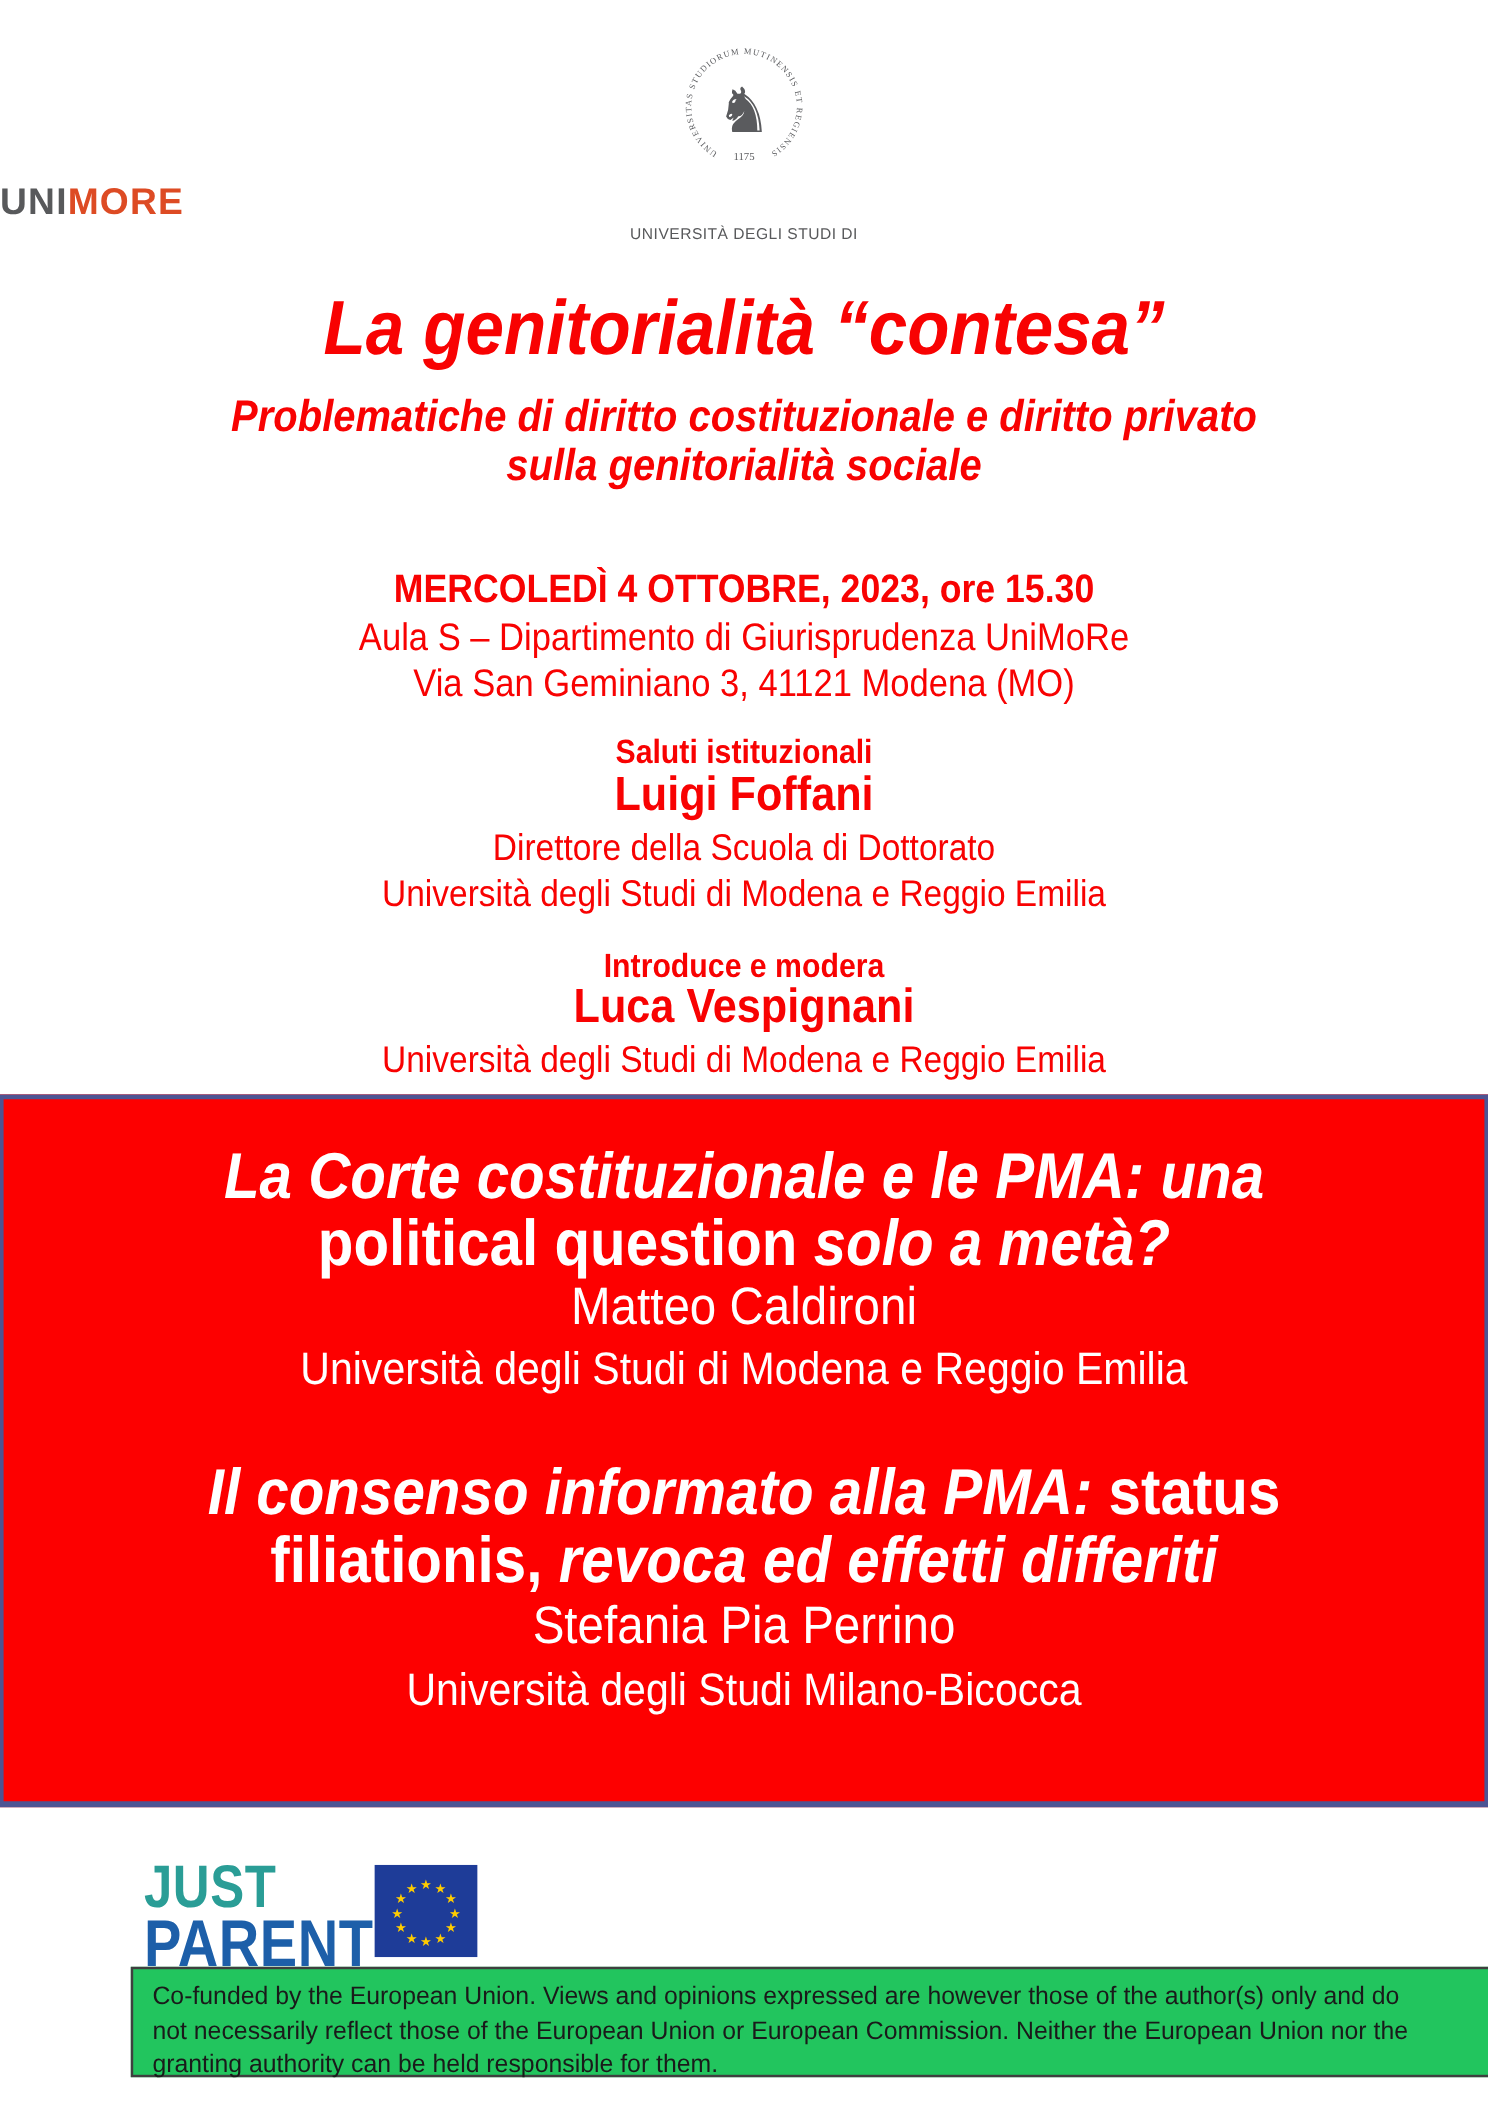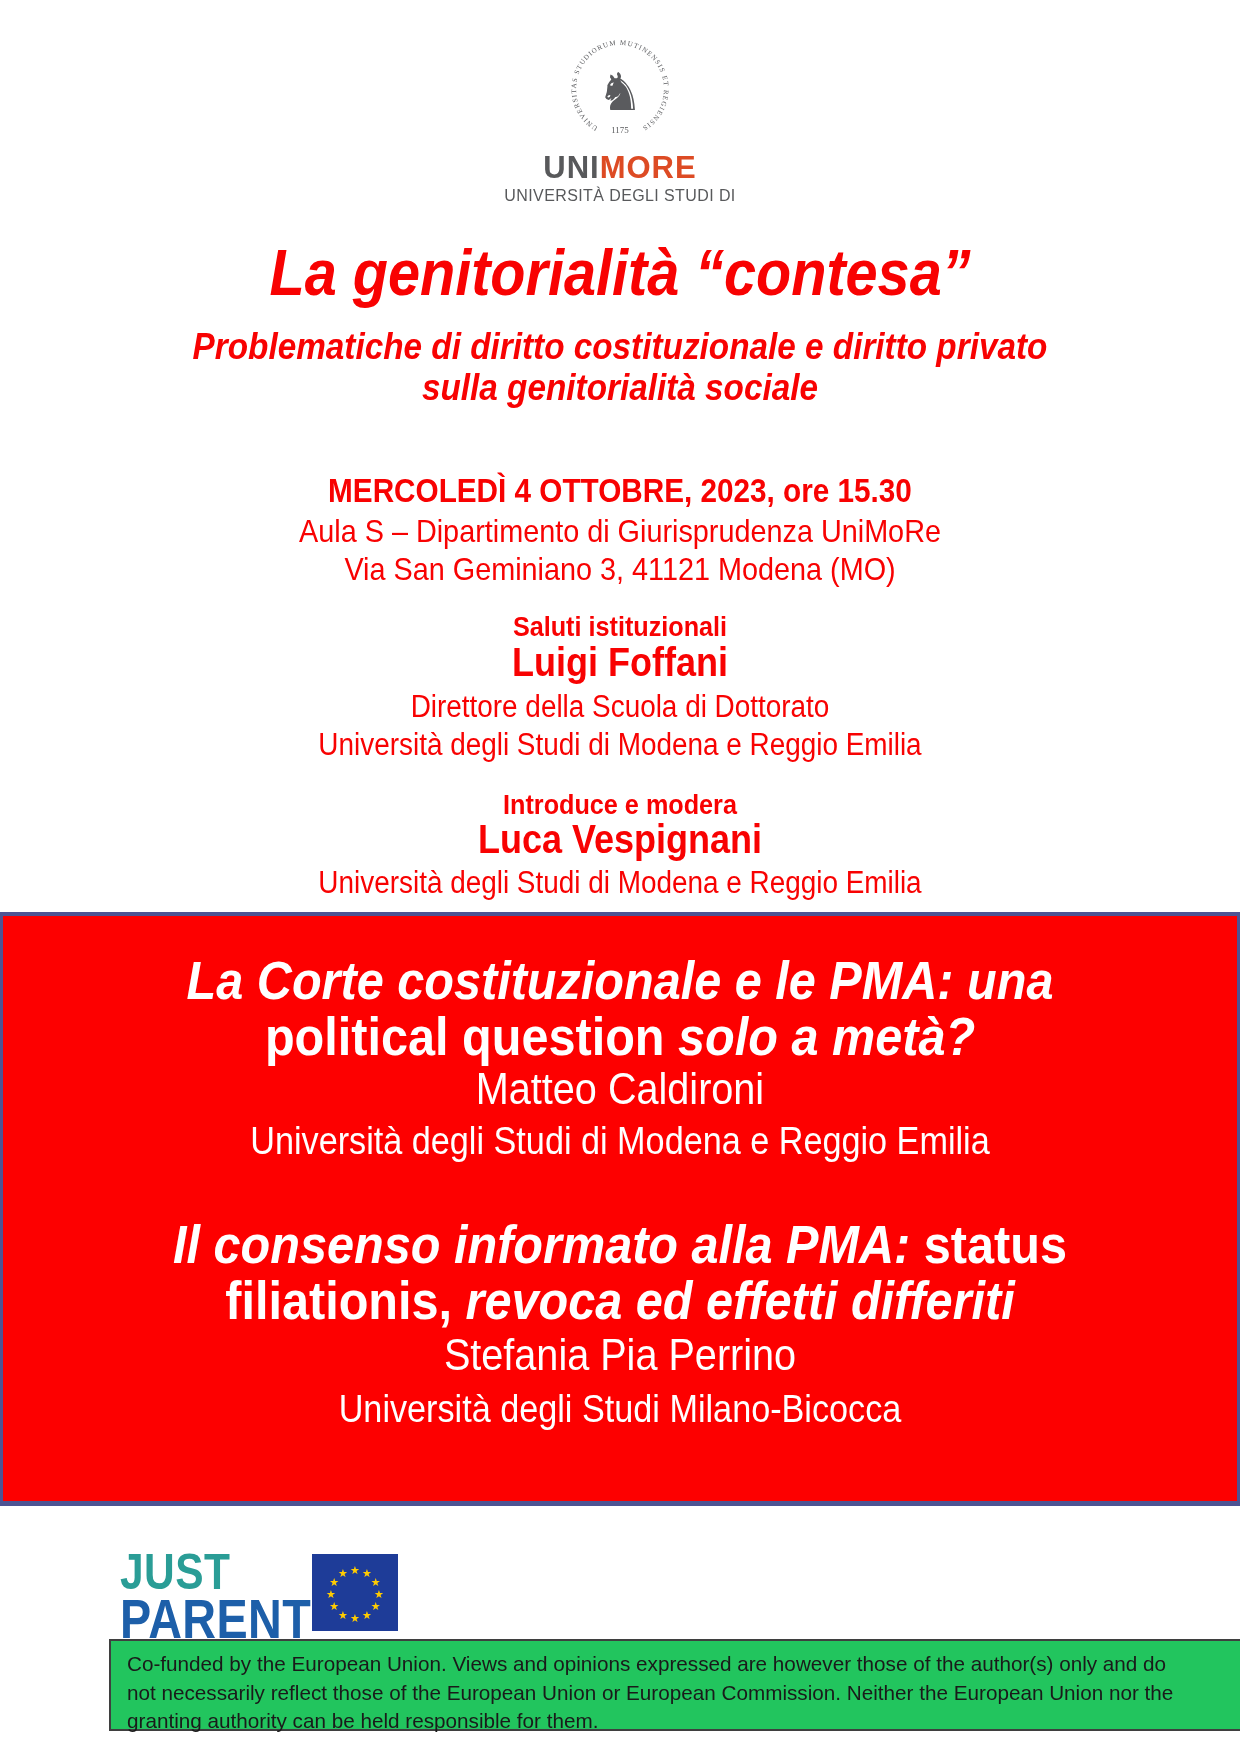--- a/index.html
+++ b/index.html
@@ -22,24 +22,24 @@
   }
   .abs{position:absolute;left:0;right:0;text-align:center;line-height:1.12;}
   .cond{transform:scaleX(.9);}
   .red{color:var(--red_text);}
   .white{color:#ffffff;}
   .b{font-weight:700;}
   .it{font-style:italic;}
   .rm{font-style:normal;}
   
   .sealwrap{position:absolute;left:0;right:0;top:34px;text-align:center;}
-  .wordmark{position:absolute;left:0;right:0;top:150px;text-align:center;
+  .wordmark{position:absolute;left:0;right:0;top:150px;
     font-size:31px;font-weight:700;letter-spacing:1px;}
   .caption{position:absolute;left:0;right:0;text-align:center;
-    font-size:16px;letter-spacing:.4px;color:var(--unimore_gray);}
+    font-size:13px;letter-spacing:.4px;color:var(--unimore_gray);}
   
   .panel{position:absolute;left:0;top:912px;width:1240px;height:594px;
     background:var(--panel_bg);border-top:4px solid var(--panel_border);
     border-bottom:5px solid var(--panel_border);
     border-left:3px solid var(--panel_border);border-right:3px solid var(--panel_border);
     box-sizing:border-box;}
   
   .jp{position:absolute;left:120px;line-height:1;transform:scaleX(.85);transform-origin:0 50%;
     font-weight:700;letter-spacing:.5px;}
   .euflag{position:absolute;left:312px;top:1554px;}

